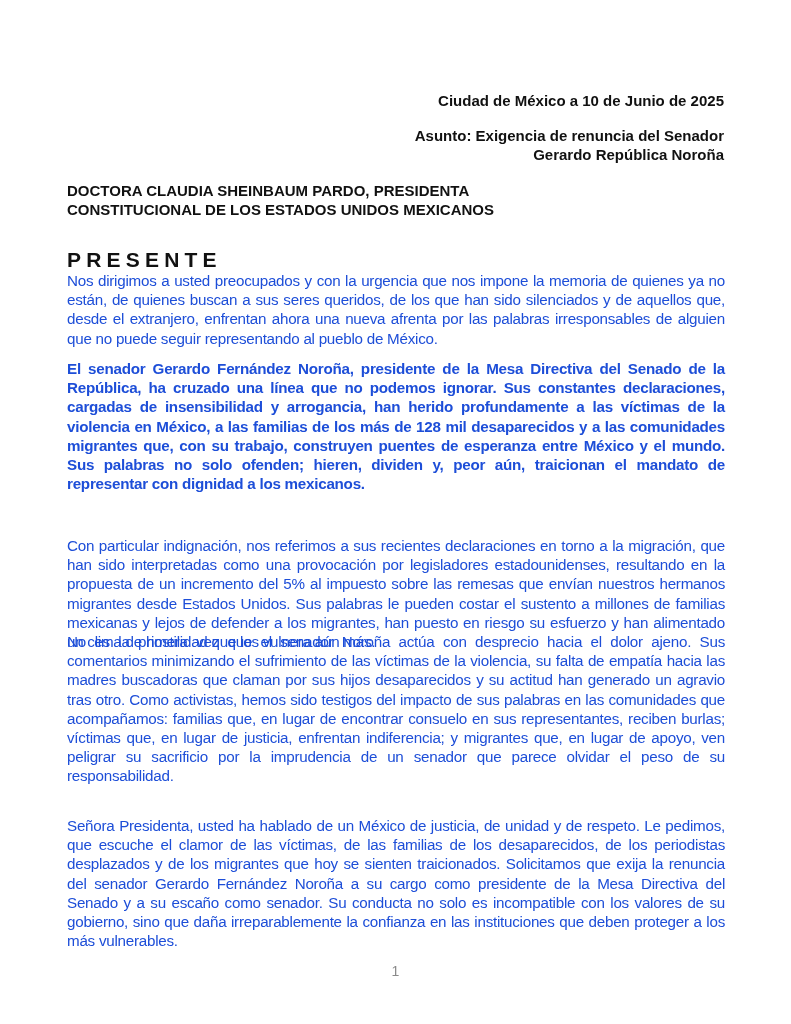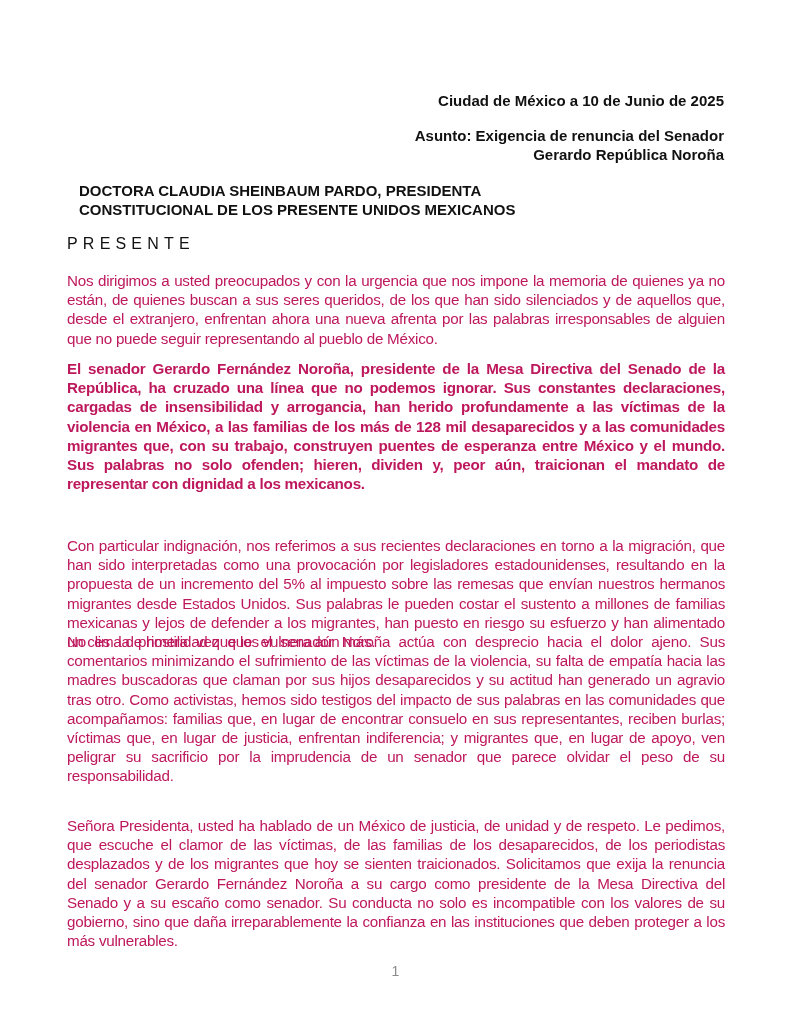--- a/index.html
+++ b/index.html
@@ -37,40 +37,40 @@
     .subject span { display: block; text-align: right; }
     .recipient {
       position: absolute;
       left: 67px;
       top: 181px;
       width: 660px;
       font-weight: bold;
       font-size: 15px;
       line-height: 19px;
     }
-    .recipient span { display: block; margin-left: 12px; }
+    .recipient span { display: block; }
     .presente {
       position: absolute;
       left: 67px;
-      top: 234px;
-      font-weight: normal;
-      font-size: 16px;
+      top: 250px;
+      font-weight: bold;
+      font-size: 21px;
       letter-spacing: 5.2px;
       line-height: 19px;
     }
     .body-text {
       position: absolute;
       left: 67px;
       width: 658px;
       font-size: 15.2px;
       line-height: 19.2px;
       text-align: justify;
       font-stretch: condensed;
       letter-spacing: -0.25px;
-      color: #be185d;
+      color: #1d4ed8;
     }
     .p1 { top: 271px; }
     .p2 { top: 359px; font-weight: bold; }
     .p3 { top: 536px; }
     .p4 { top: 632px; }
     .p5 { top: 816px; }
     .page-number {
       position: absolute;
       left: 0;
       width: 791px;
@@ -87,21 +87,21 @@
 
   <div class="header-right date-line">Ciudad de México a 10 de Junio de 2025</div>
 
   <div class="header-right subject">
     <span>Asunto: Exigencia de renuncia del Senador</span>
     <span>Gerardo República Noroña</span>
   </div>
 
   <div class="recipient">
     <span>DOCTORA CLAUDIA SHEINBAUM PARDO, PRESIDENTA</span>
-    <span>CONSTITUCIONAL DE LOS PRESENTE UNIDOS MEXICANOS</span>
+    <span>CONSTITUCIONAL DE LOS ESTADOS UNIDOS MEXICANOS</span>
   </div>
 
   <div class="presente">PRESENTE</div>
 
   <p class="body-text p1" style="margin:0">Nos dirigimos a usted preocupados y con la urgencia que nos impone la memoria de quienes ya no están, de quienes buscan a sus seres queridos, de los que han sido silenciados y de aquellos que, desde el extranjero, enfrentan ahora una nueva afrenta por las palabras irresponsables de alguien que no puede seguir representando al pueblo de México.</p>
   <p class="body-text p2" style="margin:0">El senador Gerardo Fernández Noroña, presidente de la Mesa Directiva del Senado de la República, ha cruzado una línea que no podemos ignorar. Sus constantes declaraciones, cargadas de insensibilidad y arrogancia, han herido profundamente a las víctimas de la violencia en México, a las familias de los más de 128 mil desaparecidos y a las comunidades migrantes que, con su trabajo, construyen puentes de esperanza entre México y el mundo. Sus palabras no solo ofenden; hieren, dividen y, peor aún, traicionan el mandato de representar con dignidad a los mexicanos.</p>
   <p class="body-text p3" style="margin:0">Con particular indignación, nos referimos a sus recientes declaraciones en torno a la migración, que han sido interpretadas como una provocación por legisladores estadounidenses, resultando en la propuesta de un incremento del 5% al impuesto sobre las remesas que envían nuestros hermanos migrantes desde Estados Unidos. Sus palabras le pueden costar el sustento a millones de familias mexicanas y lejos de defender a los migrantes, han puesto en riesgo su esfuerzo y han alimentado un clima de hostilidad que los vulnera aún más.</p>
   <p class="body-text p4" style="margin:0">No es la primera vez que el senador Noroña actúa con desprecio hacia el dolor ajeno. Sus comentarios minimizando el sufrimiento de las víctimas de la violencia, su falta de empatía hacia las madres buscadoras que claman por sus hijos desaparecidos y su actitud han generado un agravio tras otro. Como activistas, hemos sido testigos del impacto de sus palabras en las comunidades que acompañamos: familias que, en lugar de encontrar consuelo en sus representantes, reciben burlas; víctimas que, en lugar de justicia, enfrentan indiferencia; y migrantes que, en lugar de apoyo, ven peligrar su sacrificio por la imprudencia de un senador que parece olvidar el peso de su responsabilidad.</p>
   <p class="body-text p5" style="margin:0">Señora Presidenta, usted ha hablado de un México de justicia, de unidad y de respeto. Le pedimos, que escuche el clamor de las víctimas, de las familias de los desaparecidos, de los periodistas desplazados y de los migrantes que hoy se sienten traicionados. Solicitamos que exija la renuncia del senador Gerardo Fernández Noroña a su cargo como presidente de la Mesa Directiva del Senado y a su escaño como senador. Su conducta no solo es incompatible con los valores de su gobierno, sino que daña irreparablemente la confianza en las instituciones que deben proteger a los más vulnerables.</p>
 

